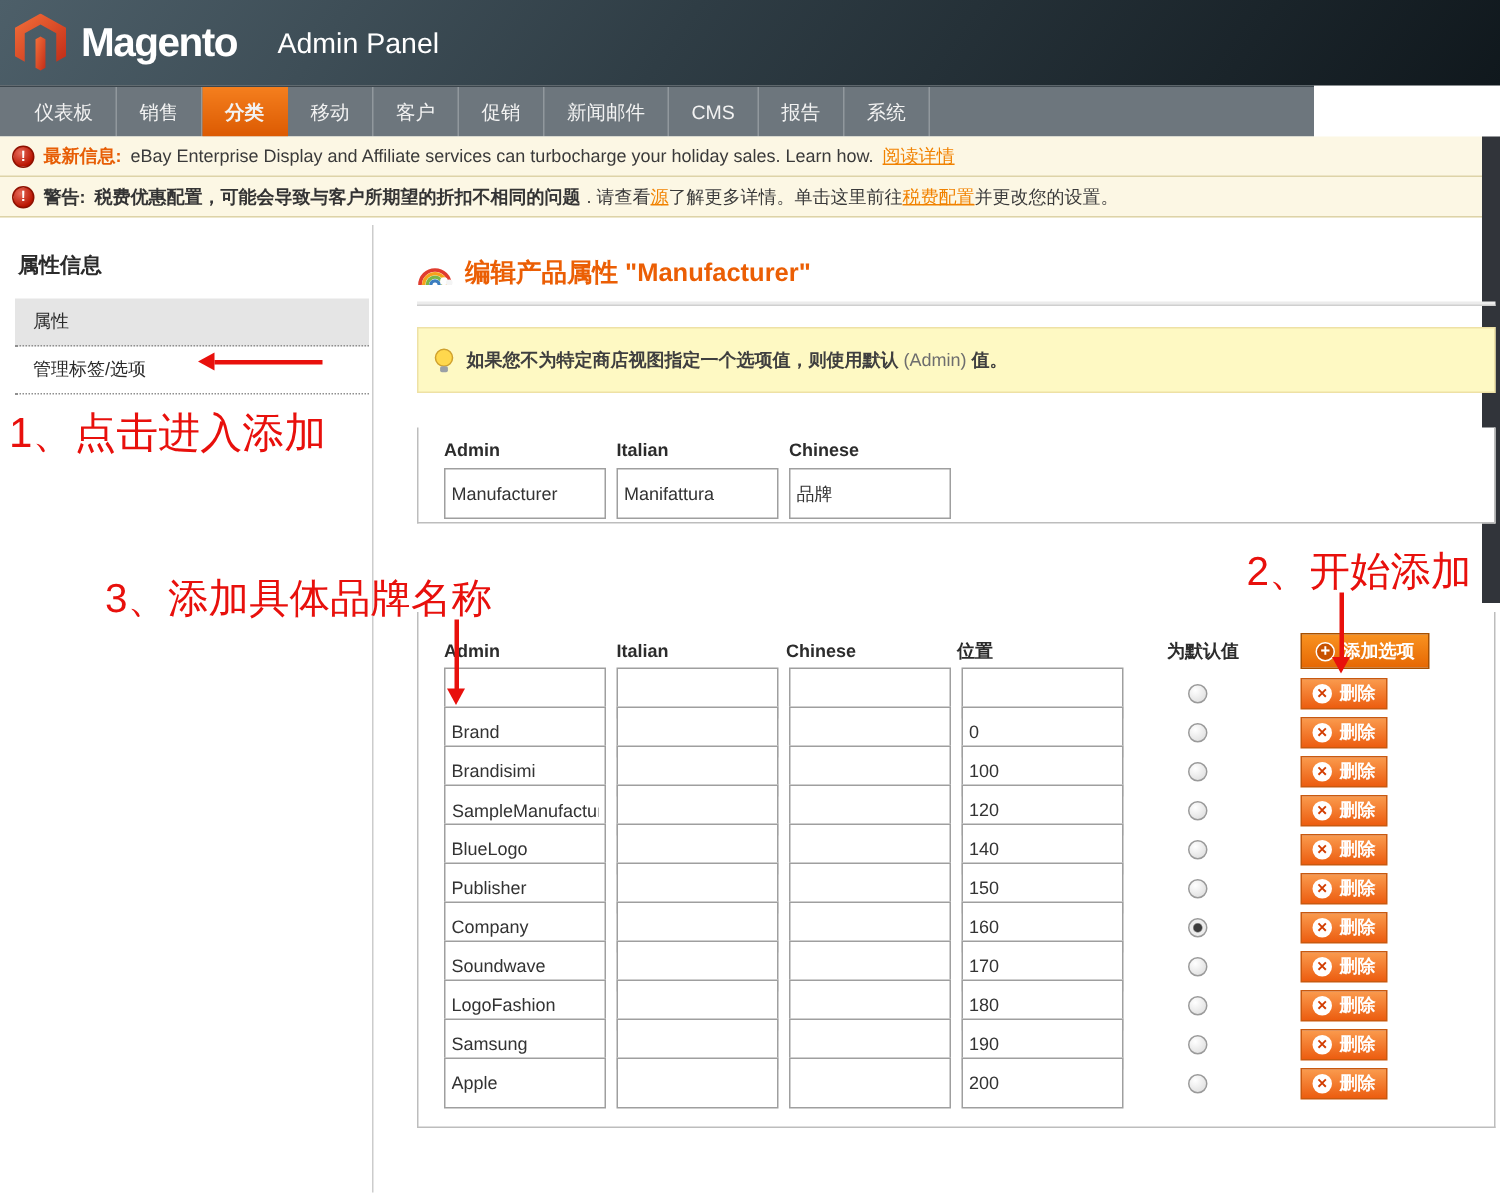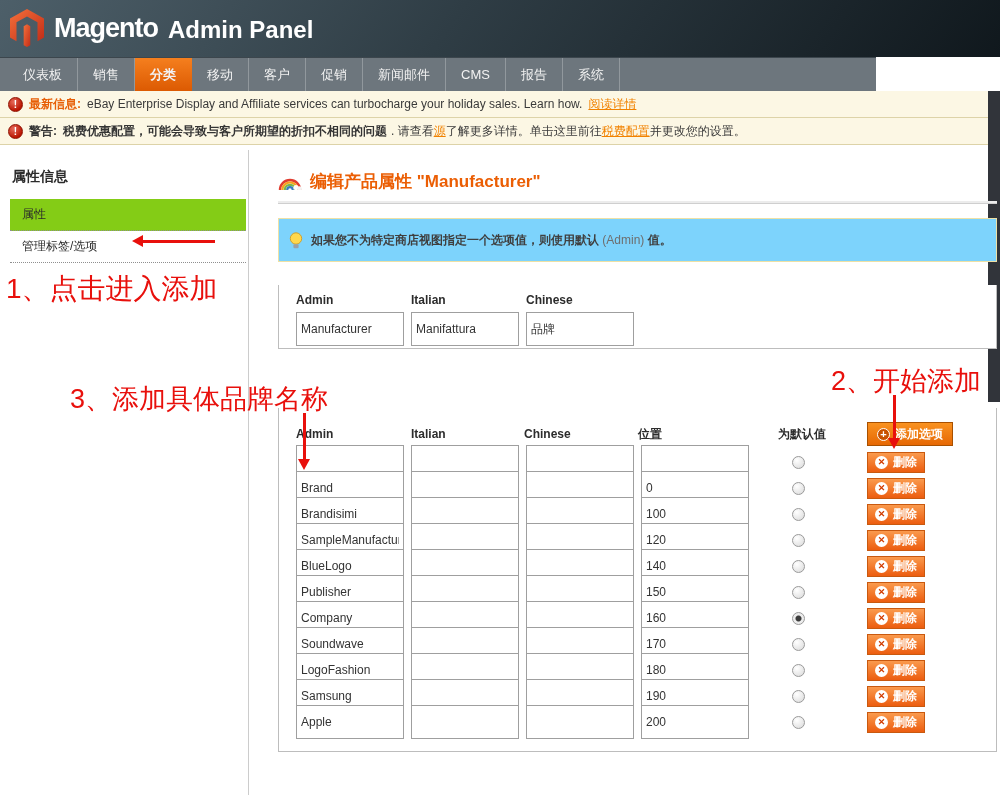--- a/index.html
+++ b/index.html
@@ -5,21 +5,21 @@
   *{margin:0;padding:0;box-sizing:border-box}
   html,body{width:1000px;height:800px}
   body{position:relative;font-family:"Liberation Sans",sans-serif;background:#fff;overflow:hidden}
 
   
   .header{position:absolute;left:0;top:0;width:1000px;height:57px;
     background:linear-gradient(125deg,#4d5f69 0%,#2f3d45 45%,#10181d 100%);
     display:flex;align-items:center;gap:10px;padding-left:10px}
   .logo-m{width:34px;height:40px;flex:none}
   .brand{color:#fff;font-size:27px;font-weight:bold;letter-spacing:-1px}
-  .brand-sub{color:#fff;font-size:24px;font-weight:bold;margin-left:0;padding-top:3px}
+  .brand-sub{color:#fff;font-size:19px;font-weight:normal;margin-left:17px;padding-top:3px}
 
   
   .nav{position:absolute;left:0;top:57px;width:876px;height:34px;background:#6d767d;
     border-top:1px solid #3c464d;display:flex;padding-left:8px}
   .nav-tab{height:33px;display:flex;align-items:center;padding:0 15px;color:#f2f2f2;
     font-size:13px;cursor:pointer;border-right:1px solid rgba(255,255,255,.25)}
   .nav-tab.active{background:linear-gradient(#f57f1e,#dc5a02);font-weight:bold;border-right-color:transparent}
 
   
   .notice{position:absolute;left:0;width:988px;height:27px;background:#fcf7e4;
@@ -32,30 +32,30 @@
   .notice-label-hot{color:#e75e06;font-weight:bold}
   .notice-bold{font-weight:bold;color:#343434}
   .notice-link{color:#f18200;text-decoration:underline;cursor:pointer}
 
   .dark-strip{position:absolute;left:988px;top:91px;width:12px;height:311px;background:#31343a}
 
   
   .sidebar-title{position:absolute;left:12px;top:168px;font-size:14px;font-weight:bold;color:#2b2b2b}
   .side-items{position:absolute;left:10px;top:199px;width:236px}
   .side-item{padding:7px 12px;font-size:12px;color:#2b2b2b;border-bottom:1px dotted #8f8f8f;cursor:pointer}
-  .side-item.plain{background:#84cc16}
+  .side-item.plain{background:#e5e5e5}
   .side-item.active{font-weight:normal;font-size:12px}
   .vline{position:absolute;left:248px;top:150px;width:1px;height:645px;background:#ccc}
 
   
   .main{position:absolute;left:278px;top:150px;width:719px;height:650px}
   .page-title{position:absolute;left:0;top:20px;display:flex;align-items:center;gap:8px}
   .page-title h1{font-size:17px;color:#eb5e04;font-weight:bold}
   .title-rule{position:absolute;left:0;top:51px;width:719px;height:3px;background:#ececec;border-bottom:1px solid #cfcfcf}
-  .tip-box{position:absolute;left:0;top:68px;width:719px;height:44px;background:#7dd3fc;
+  .tip-box{position:absolute;left:0;top:68px;width:719px;height:44px;background:#fef9c3;
     border:1px solid #eee1a5;display:flex;align-items:center;gap:8px;padding-left:10px;
     font-size:12px;color:#3f3f3f;font-weight:bold}
   .tip-admin{font-weight:normal;color:#6e6e6e}
 
   .sec{position:absolute;left:0;width:719px}
   #sec1{top:135px}#sec2{top:258px}
   .sec-bar{height:25px;color:#fff;font-weight:bold;font-size:12px;display:flex;align-items:center;padding-left:10px}
   #sec1 .sec-bar{background:linear-gradient(#7e909a,#67787f)}
   #sec2 .sec-bar{height:24px;background:linear-gradient(#68747d,#55626b)}
   .sec-body{border:1px solid #bdbdbd;border-top:none;background:#fff}

